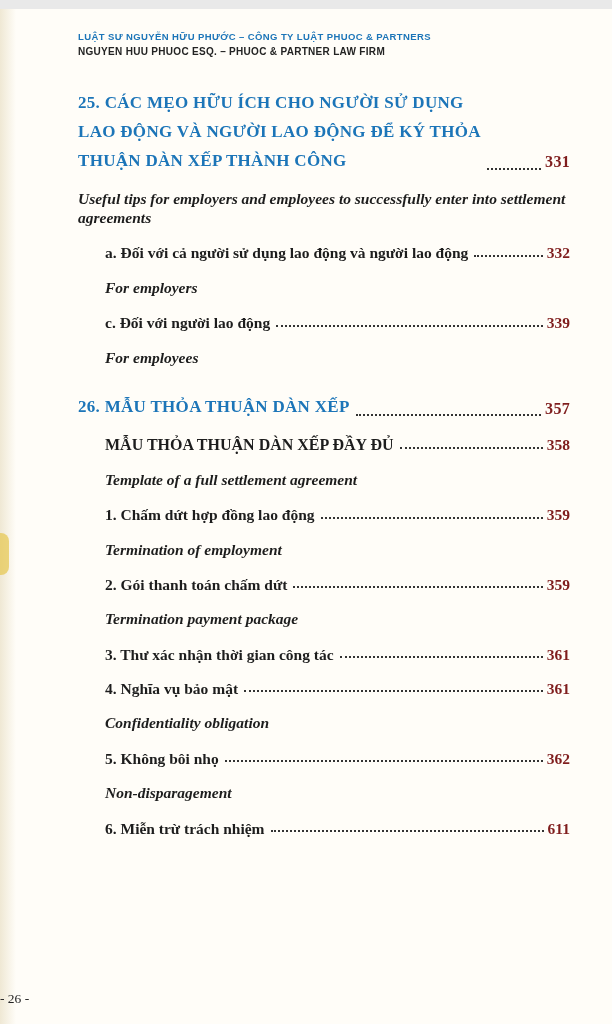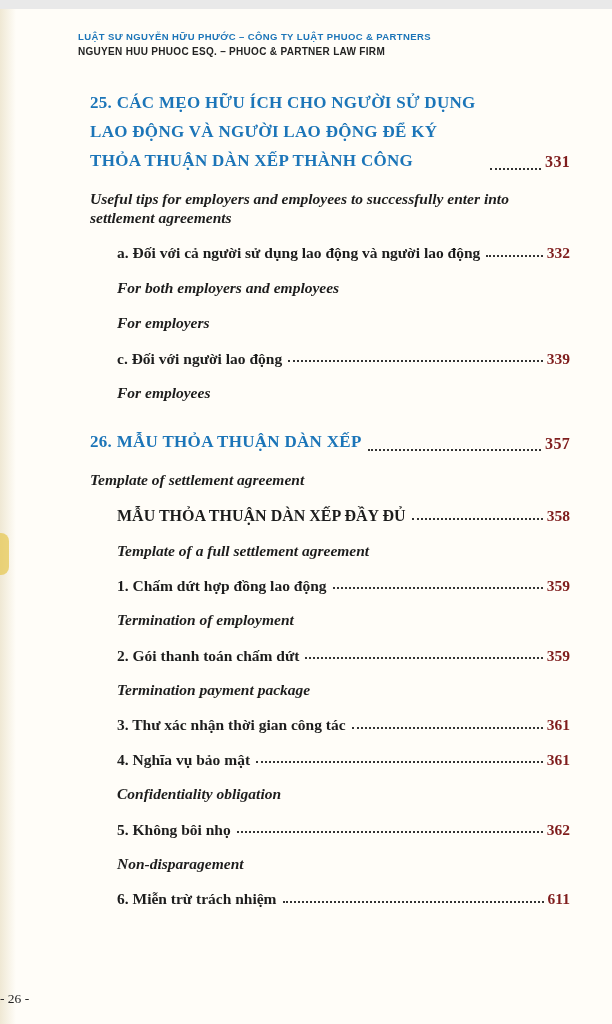--- a/index.html
+++ b/index.html
@@ -30,21 +30,21 @@
     font-weight:bold; font-size:9.5px; letter-spacing:.4px;
     color:var(--accent, #1c75b8);
     margin-bottom:4px;
   }
   .header-line2 {
     font-family:"Liberation Sans", sans-serif;
     font-weight:bold; font-size:10px; letter-spacing:.3px;
     color:#232323;
   }
 
-  .content { position:absolute; top:80px; left:90px; right:42px; }
+  .content { position:absolute; top:80px; left:78px; right:42px; }
 
   .entry { display:flex; align-items:baseline; }
   .entry .text { flex:0 1 auto; }
   .entry .leader {
     flex:1 1 14px; min-width:14px;
     border-bottom:2px dotted #333;
     margin:0 4px 6px 6px;
     align-self:flex-end;
   }
   .entry .pagenum {
@@ -103,40 +103,34 @@
       </div>
       <div class="entry translation">
         <span class="text">Useful tips for employers and employees to successfully enter into settlement agreements</span>
       </div>
       <div class="entry item indent">
         <span class="text">a. Đối với cả người sử dụng lao động và người lao động</span>
         <span class="leader"></span>
         <span class="pagenum">332</span>
       </div>
       <div class="entry translation indent">
-        <span class="text">For both employers and employees</span>
-      </div>
-      <div class="entry translation indent">
         <span class="text">For employers</span>
       </div>
       <div class="entry item indent">
         <span class="text">c. Đối với người lao động</span>
         <span class="leader"></span>
         <span class="pagenum">339</span>
       </div>
       <div class="entry translation indent">
         <span class="text">For employees</span>
       </div>
       <div class="entry section gap-before">
         <span class="text">26. MẪU THỎA THUẬN DÀN XẾP</span>
         <span class="leader"></span>
         <span class="pagenum">357</span>
-      </div>
-      <div class="entry translation">
-        <span class="text">Template of settlement agreement</span>
       </div>
       <div class="entry item-caps indent">
         <span class="text">MẪU THỎA THUẬN DÀN XẾP ĐẦY ĐỦ</span>
         <span class="leader"></span>
         <span class="pagenum">358</span>
       </div>
       <div class="entry translation indent">
         <span class="text">Template of a full settlement agreement</span>
       </div>
       <div class="entry item indent">

